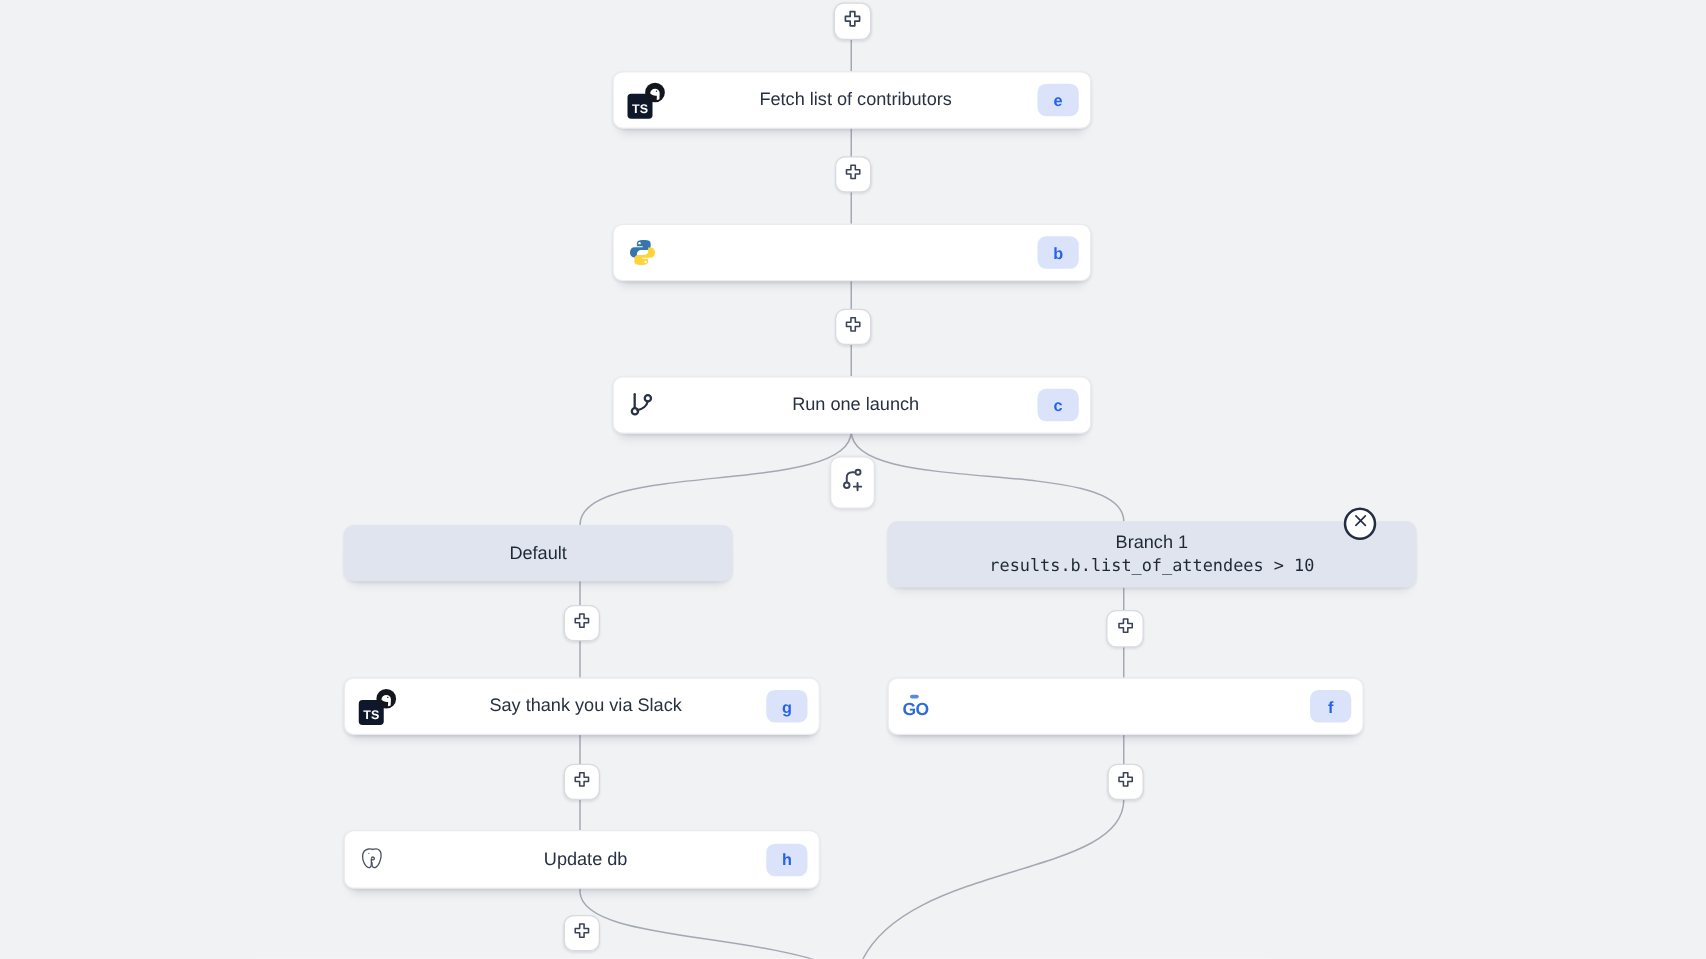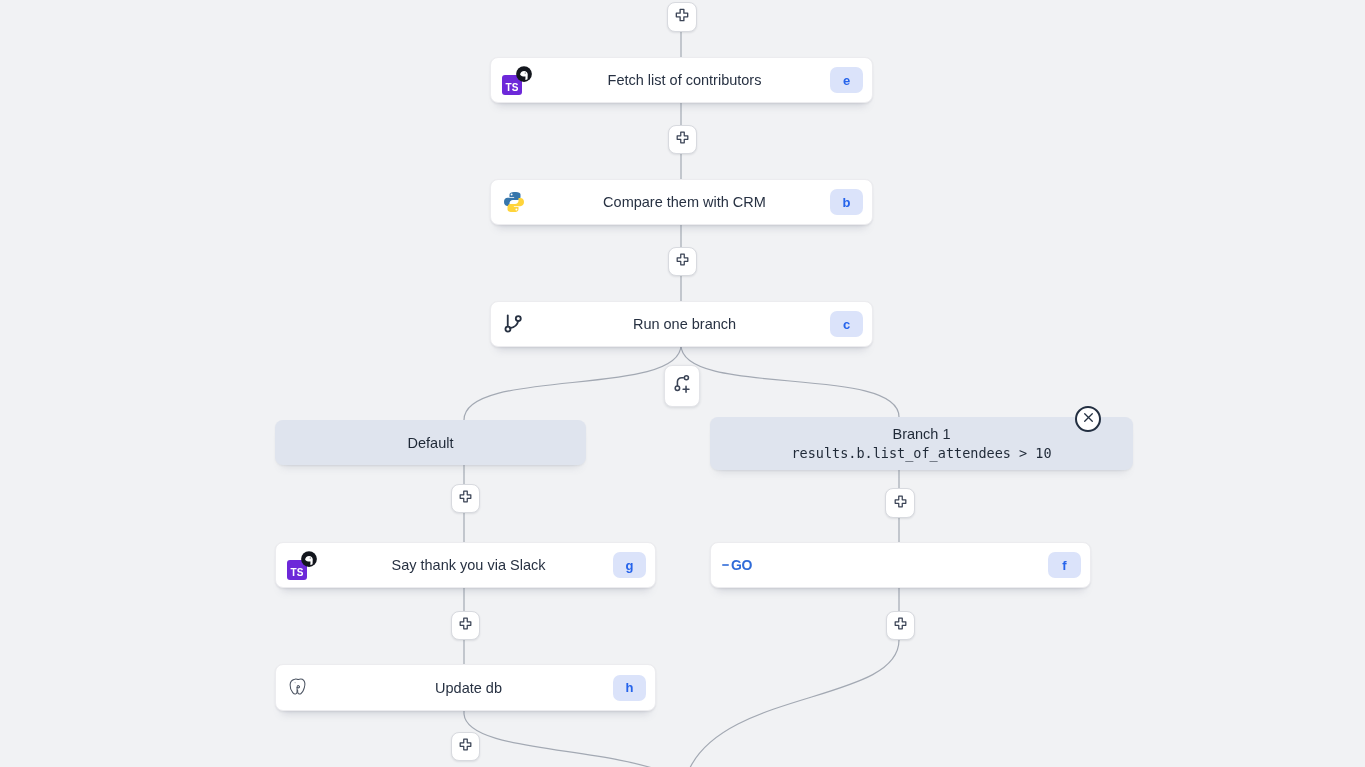--- a/index.html
+++ b/index.html
@@ -35,26 +35,26 @@
         color:#1f2937;z-index:2;cursor:pointer;}
   .branch-header .title{font-size:14.5px;}
   .branch-header .cond{font-family:"DejaVu Sans Mono",monospace;font-size:13.5px;margin-top:3px;}
 
   .close-btn{position:absolute;width:26px;height:26px;border-radius:50%;background:#fff;
         border:2px solid #232f41;display:flex;align-items:center;justify-content:center;
         z-index:4;cursor:pointer;box-sizing:border-box;}
 
   
   .deno-ts{position:relative;width:31px;height:30px;}
-  .deno-ts .ts-square{position:absolute;left:0;bottom:0;width:20px;height:20px;background:#6d28d9;
+  .deno-ts .ts-square{position:absolute;left:0;bottom:0;width:20px;height:20px;background:#0f172a;
         border-radius:3px;color:#fff;font-size:10px;font-weight:700;display:flex;align-items:flex-end;
         justify-content:center;padding-bottom:2px;box-sizing:border-box;}
   .deno-ts .deno-circle{position:absolute;right:0;top:0;}
 
-  .go-icon{display:flex;align-items:center;color:#2f6bd8;font-weight:800;font-size:14px;letter-spacing:-0.5px;}
+  .go-icon{display:flex;align-items:center;color:#2f6bd8;font-weight:800;font-size:14px;letter-spacing:-0.5px;flex-direction:column;}
   .go-dash{display:inline-block;width:7px;height:2.5px;background:#2f6bd8;border-radius:2px;margin-right:2px;opacity:.8;}
 </style>
 </head>
 <body>
 
 <div class="canvas">
 
   <svg class="edges" width="1365" height="767">
     <g fill="none" stroke="#a3a9b3" stroke-width="1.2">
       <path d="M681 30 V57"></path>
@@ -103,40 +103,39 @@
 
   <div class="node" style="left:490px;top:179px;width:381px;">
     <span class="icon">
       <svg viewBox="0 0 48 48" width="24" height="24">
         <path d="M24 4c-5.2 0-9 1.8-9 5.2V14h9.3v1.6H11.2C7.2 15.6 4 18.6 4 23.8s3.2 8.2 7.2 8.2H15v-5.4c0-3.7 3-6.7 6.8-6.7h9.4c3.3 0 5.8-2.7 5.8-6V9.2C37 5.8 33.2 4 28 4h-4z" fill="#3776ab"></path>
         <path d="M24 44c5.2 0 9-1.8 9-5.2V34h-9.3v-1.6h13.1c4 0 7.2-3 7.2-8.2s-3.2-8.2-7.2-8.2H33v5.4c0 3.7-3 6.7-6.8 6.7h-9.4c-3.3 0-5.8 2.7-5.8 6v4.7C11 42.2 14.8 44 20 44h4z" fill="#ffd43b"></path>
         <circle cx="19.2" cy="9" r="1.9" fill="#fff"></circle>
           <circle cx="28.8" cy="39" r="1.9" fill="#fff"></circle>
       </svg>
     </span>
-    <span class="label">Compare them with CRM</span>
     <span class="badge">b</span>
   </div>
 
   <div class="plusbox" style="left:668px;top:247px;">
     <span><svg viewBox="0 0 24 24" width="15" height="15">
           <path d="M9.2 3.5h5.6v5.7h5.7v5.6h-5.7v5.7H9.2v-5.7H3.5V9.2h5.7z" fill="#fff" stroke="#3b4456" stroke-width="2" stroke-linejoin="round"></path>
         </svg></span>
   </div>
 
   <div class="node" style="left:490px;top:301px;width:381px;">
     <span class="icon">
       <svg viewBox="0 0 24 24" width="23" height="23" fill="none" stroke="#273142" stroke-width="1.9" stroke-linecap="round">
         <path d="M6 3v11.3"></path>
           <circle cx="6.2" cy="17.3" r="2.6"></circle>
           <circle cx="17" cy="6.3" r="2.6"></circle>
         <path d="M8.3 16.2c4.6-.8 7.9-3.7 8.5-7"></path>
       </svg>
     </span>
-    <span class="label">Run one branch</span>
+    <span class="label">Run one launch</span>
     <span class="badge">c</span>
   </div>
 
   <div class="branch-add" style="left:664px;top:365px;">
     <span>
       <svg viewBox="0 0 24 24" width="22" height="24" fill="none" stroke="#3b4456" stroke-width="1.7" stroke-linecap="round">
         <circle cx="16.8" cy="5.2" r="2.2"></circle>
         <path d="M7 13.8V9.6c0-2.7 1.9-4.4 4.8-4.4h1.6"></path>
         <circle cx="7" cy="16.6" r="2.4"></circle>
         <path d="M13.2 17.8h6.4M16.4 14.6v6.4"></path>

